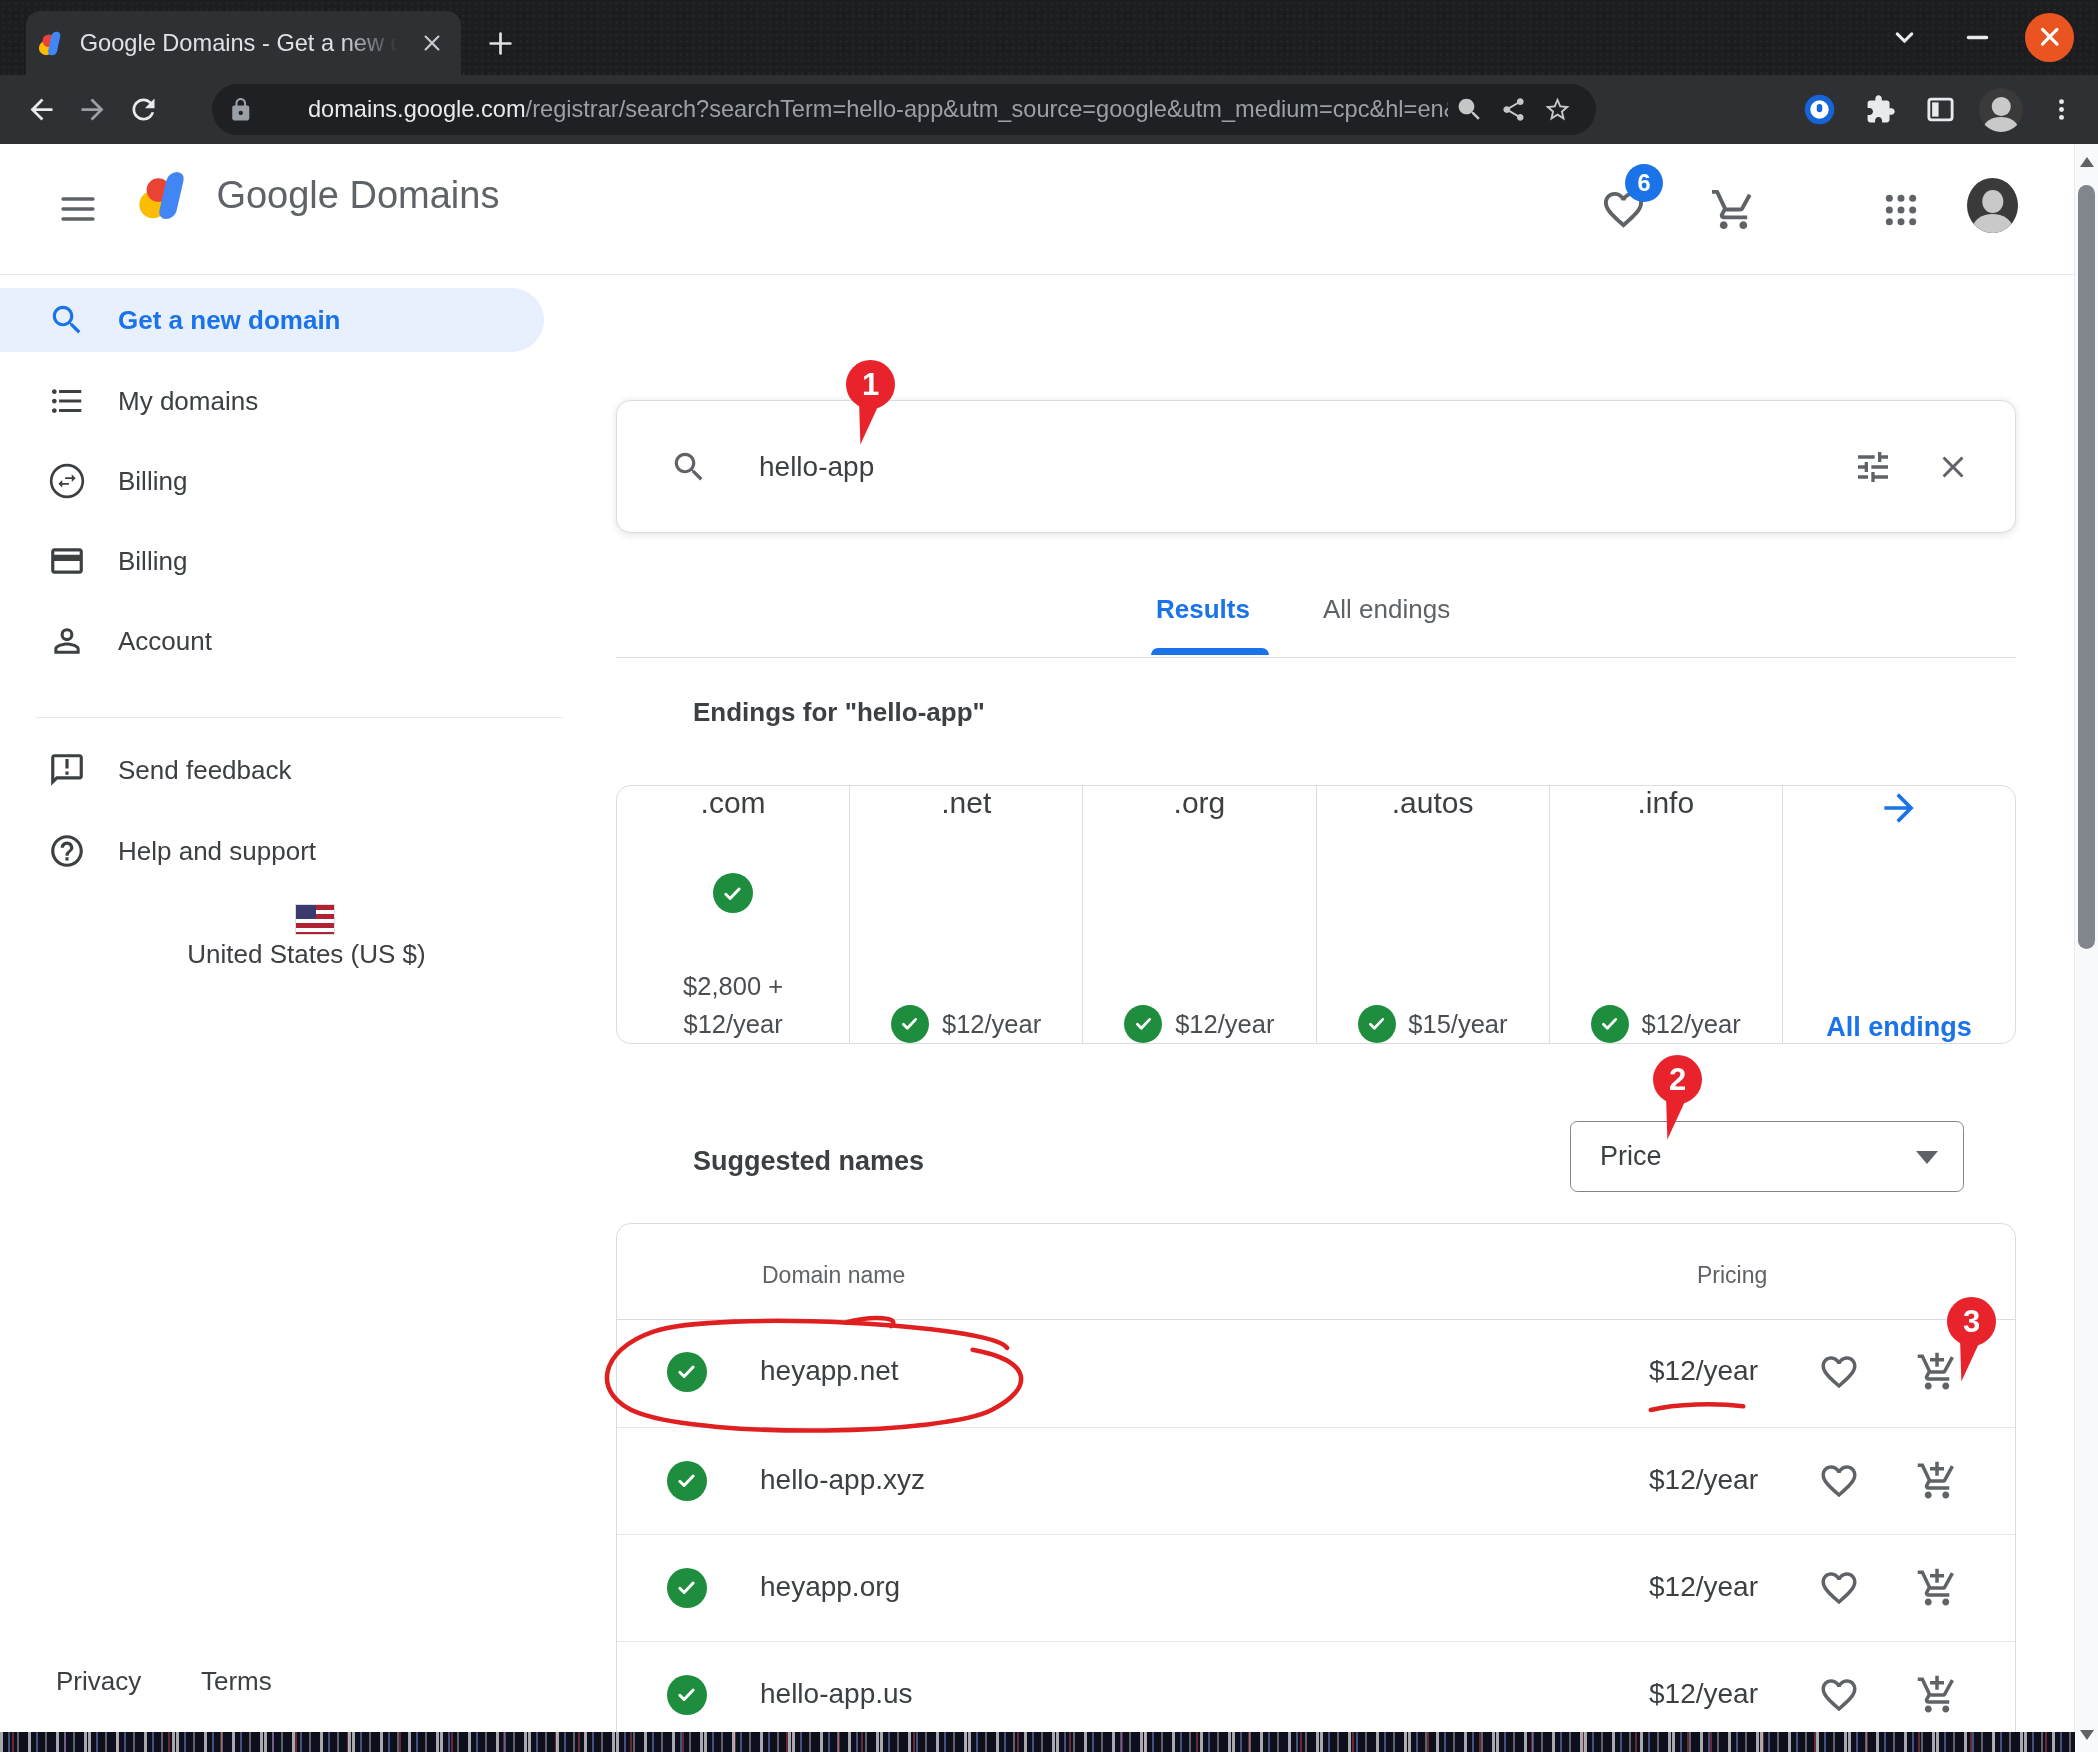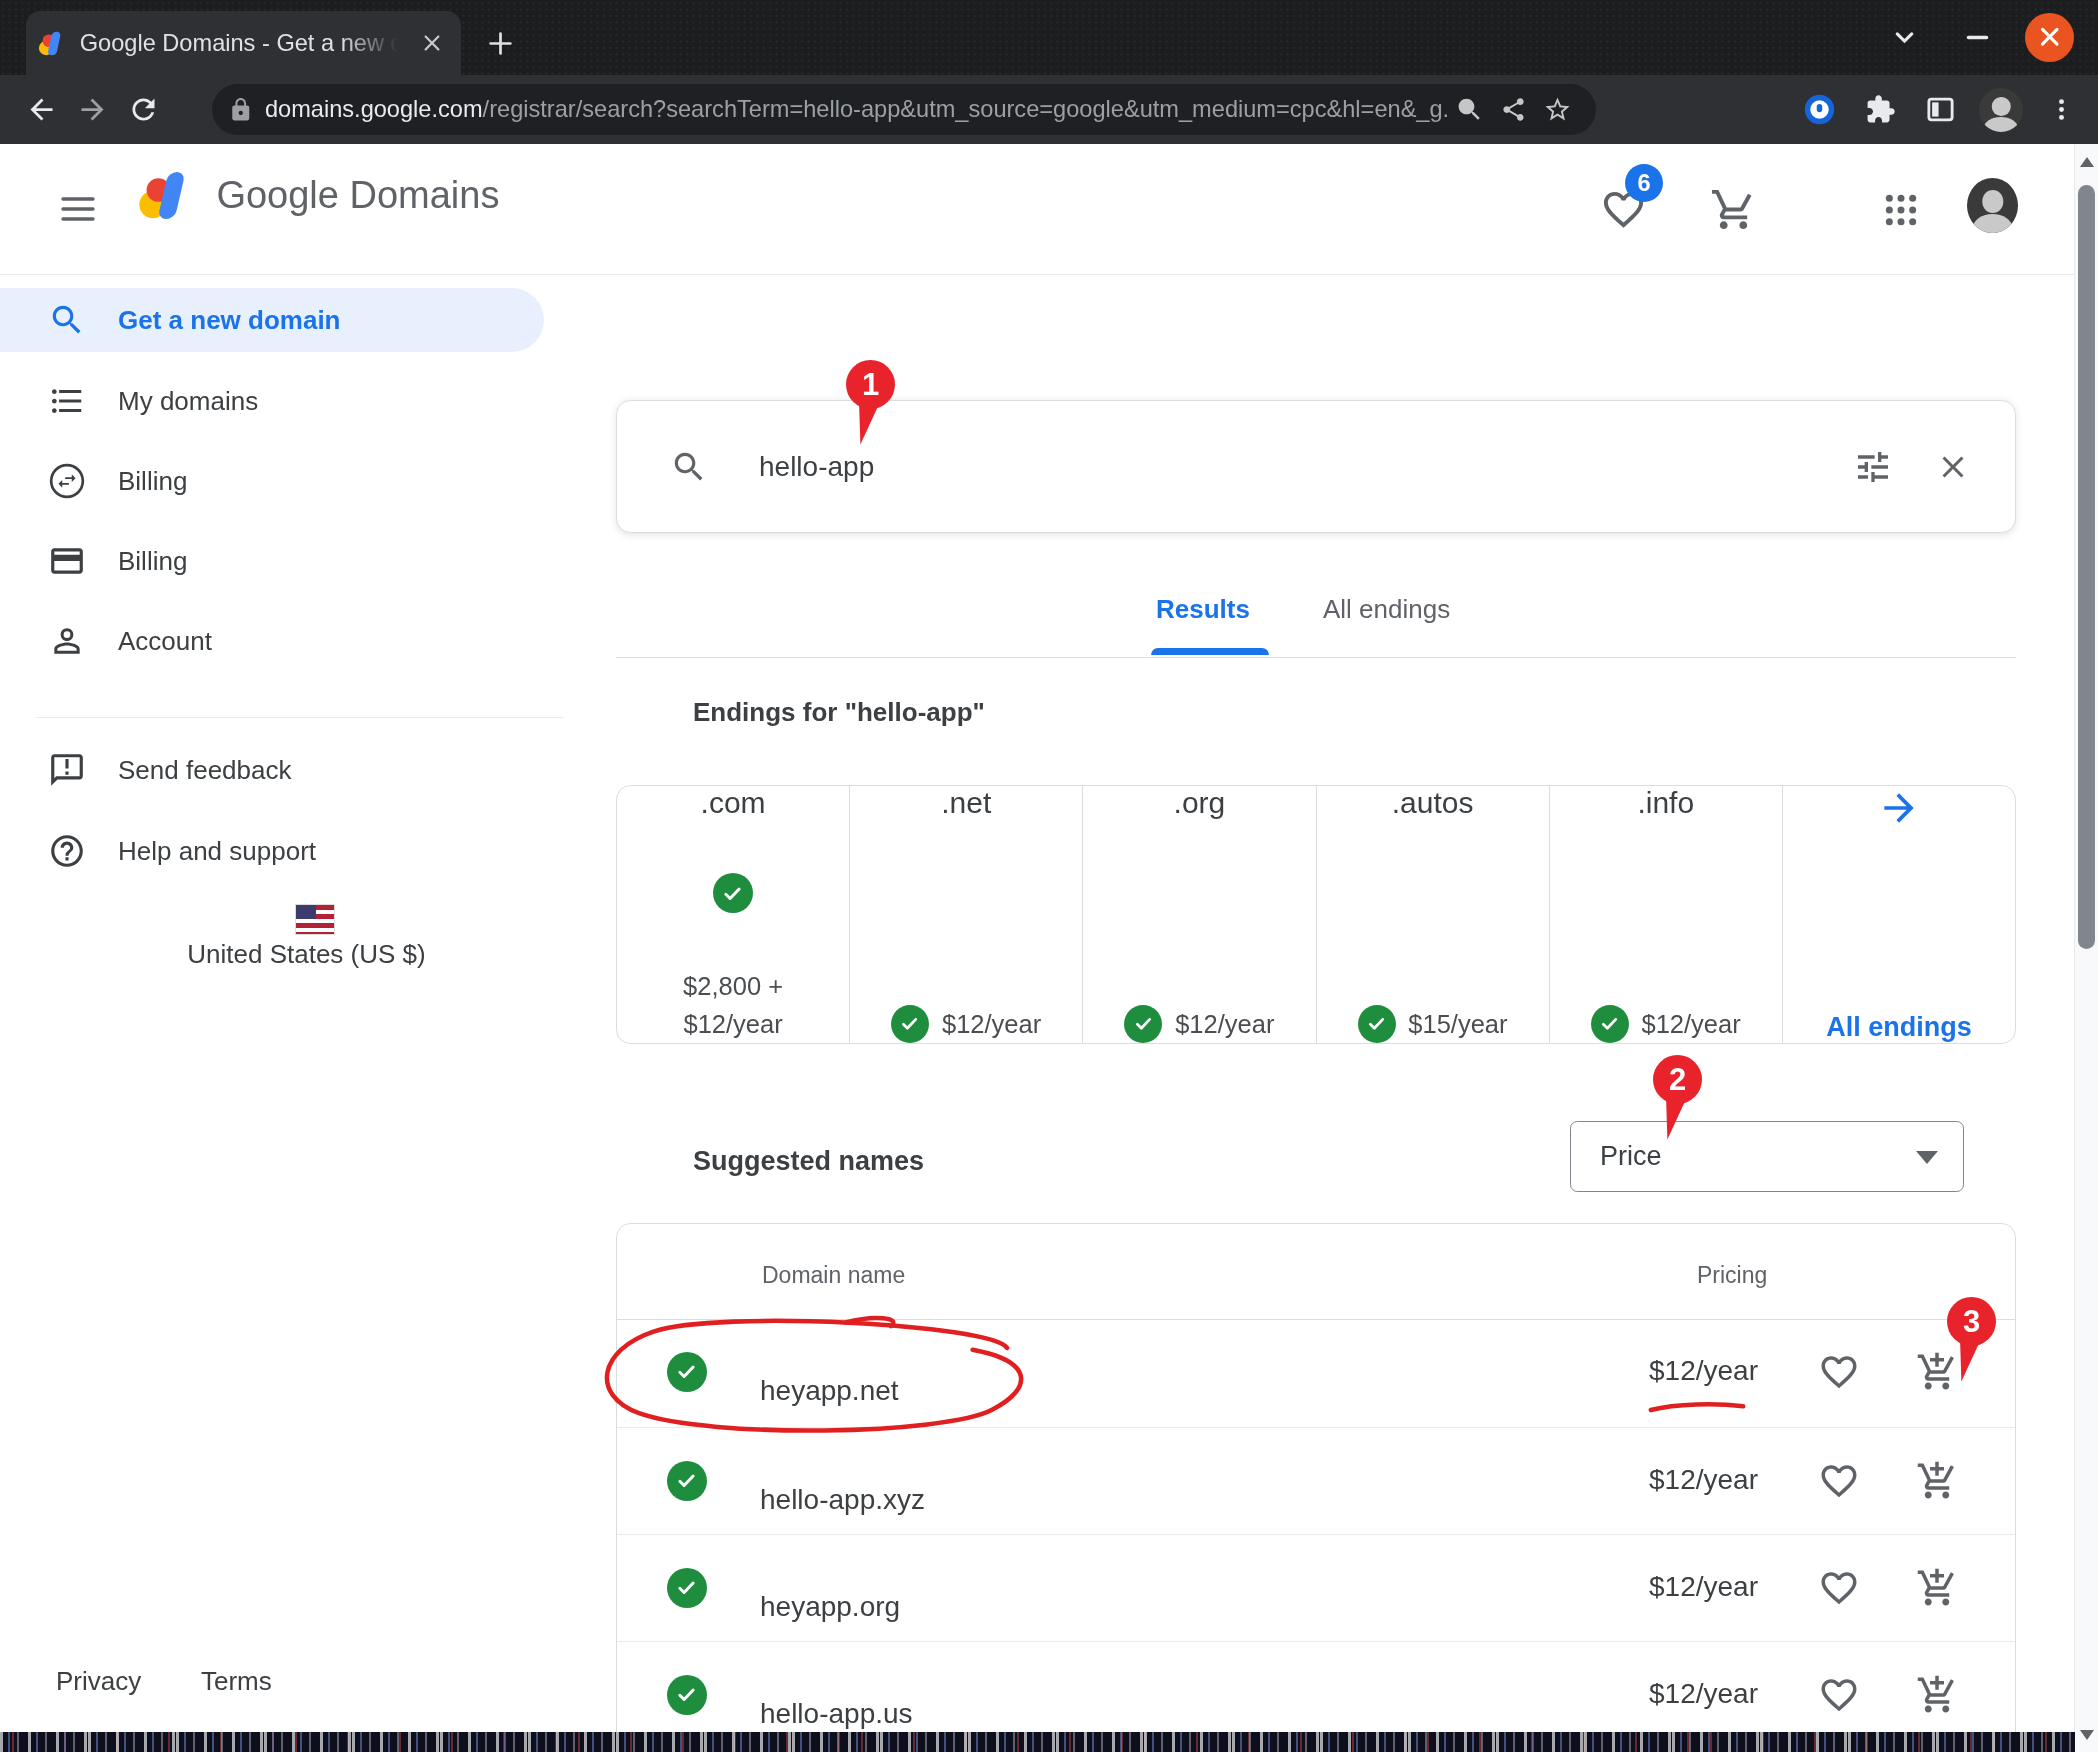--- a/index.html
+++ b/index.html
@@ -14,21 +14,21 @@
     -webkit-mask-image:linear-gradient(90deg,#000 82%,transparent);mask-image:linear-gradient(90deg,#000 82%,transparent);}
   .tab-close{margin-left:auto;width:31px;height:31px;display:flex;align-items:center;justify-content:center;}
   .newtab{position:absolute;left:480px;top:23.6px;width:40px;height:40px;display:flex;align-items:center;justify-content:center;}
   .wctl{position:absolute;top:16.4px;width:42px;height:42px;display:flex;align-items:center;justify-content:center;}
   .wclose{background:#e95420;border-radius:50%;}
   .toolbar{position:absolute;left:0;top:75px;width:100%;height:69px;background:#2e3034;display:flex;align-items:center;}
   .navbtn{width:51px;height:51px;display:flex;align-items:center;justify-content:center;flex:0 0 auto;}
   .omnibox{position:absolute;left:212px;top:9px;width:1384px;height:51px;background:#1e2023;border-radius:25.5px;
     display:flex;align-items:center;padding:0 16.4px;box-sizing:border-box;}
   .url{font-size:23.6px;white-space:nowrap;overflow:hidden;flex:1;margin-left:11px;}
-  .url .dom{color:#e8eaed;}
+  .url .dom{color:#e8eaed;margin-left:43px;}
   .url .path{color:#9aa0a6;}
   .obicon{width:44px;height:44px;display:flex;align-items:center;justify-content:center;flex:0 0 auto;}
   .tbright{position:absolute;right:14.5px;top:9px;height:51px;display:flex;align-items:center;gap:16.4px;}
   .tbright .navbtn{width:44px;}
   .avatar-sm{width:44px;height:44px;border-radius:50%;background:#3a3a3a;overflow:hidden;position:relative;}
   .avatar-lg{width:55px;height:55px;border-radius:50%;background:#3a3a3a;overflow:hidden;position:relative;}
   .avatar-sm::before,.avatar-lg::before{content:"";position:absolute;left:50%;top:22%;transform:translateX(-50%);
     width:42%;height:42%;border-radius:50%;background:#c9c9c9;}
   .avatar-sm::after,.avatar-lg::after{content:"";position:absolute;left:50%;top:66%;transform:translateX(-50%);
     width:78%;height:50%;border-radius:50% 50% 0 0;background:#c9c9c9;}
@@ -77,21 +77,21 @@
   .sort-box .lbl{font-size:27px;color:#3c4043;margin-left:29px;}
   .caret{position:absolute;right:25.5px;top:29px;width:0;height:0;border-left:11px solid transparent;border-right:11px solid transparent;border-top:13.6px solid #5f6368;}
   
   .dtable{position:absolute;left:616px;top:1079px;width:1400px;height:545px;border:0.9px solid #dadce0;border-radius:14.5px 14.5px 0 0;
     box-sizing:border-box;background:#fff;}
   .th{position:absolute;font-size:23px;color:#5f6368;}
   .thead-div{position:absolute;left:0;top:95px;width:100%;border-top:1.8px solid #dadce0;}
   .trow{position:absolute;left:0;width:100%;height:107px;}
   .trow + .trow, .trow.r2,.trow.r3,.trow.r4{border-top:1.8px solid #e8eaed;}
   .trow .gcheck{position:absolute;left:50px;top:33px;}
-  .trow .dname{position:absolute;left:143px;top:36px;font-size:28px;color:#3c4043;margin-top:20px;}
+  .trow .dname{position:absolute;left:143px;top:36px;font-size:28px;color:#3c4043;}
   .trow .dprice{position:absolute;right:257px;top:36px;font-size:28px;color:#3c4043;}
   .rowic{position:absolute;top:30px;width:45px;height:45px;display:flex;align-items:center;justify-content:center;cursor:pointer;}
   
   .balloon{position:absolute;width:49px;height:49px;border-radius:50%;background:#e8232b;color:#fff;z-index:30;
     font-size:31px;font-weight:bold;display:flex;align-items:center;justify-content:center;}
   .balloon::after{content:"";position:absolute;left:12.7px;top:40px;width:0;height:0;
     border-top:44px solid #e8232b;border-left:6.4px solid transparent;border-right:15.5px solid transparent;
     transform:rotate(6deg);transform-origin:top left;}
   .anno-svg{position:absolute;z-index:28;pointer-events:none;}
   

